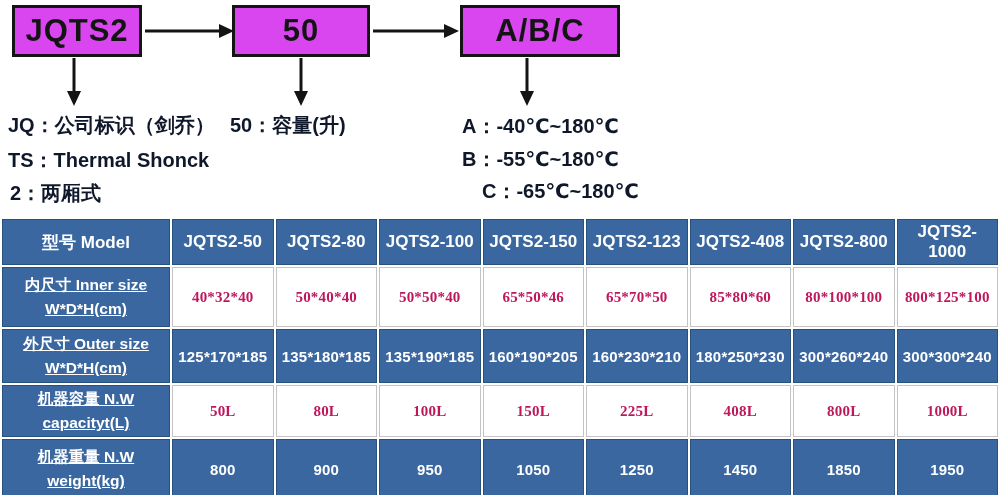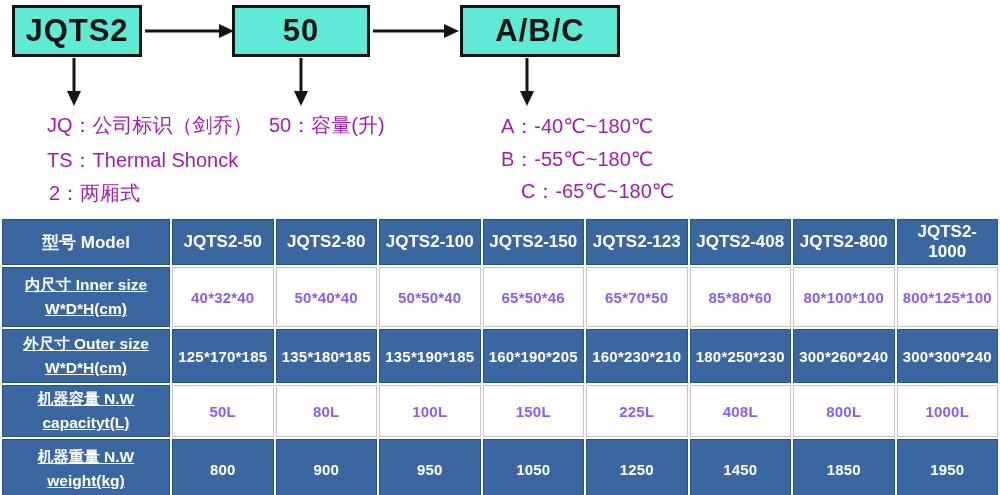--- a/index.html
+++ b/index.html
@@ -9,36 +9,36 @@
     background:#ffffff;
     overflow:hidden;
     font-family:"Liberation Sans","DejaVu Sans",sans-serif;
     color:#111;
   }
 
   
   .flow-box {
     position:absolute;
     top:5px; height:52px;
-    background:#5eead4;
+    background:#d946ef;
     border:3px solid #141414;
     display:flex; align-items:center; justify-content:center;
     font-size:31px; font-weight:bold; color:#141414;
     letter-spacing:1px;
   }
   #box-jqts2 { left:12px;  width:130px; }
   #box-50    { left:232px; width:138px; }
   #box-abc   { left:460px; width:160px; }
 
   #arrow-layer { position:absolute; left:0; top:0; width:640px; height:115px; }
 
   .note {
     position:absolute;
-    font-size:20px; font-weight:normal;
-    white-space:nowrap; color:#a21caf;margin-left:39px;
+    font-size:20px; font-weight:bold;
+    white-space:nowrap; color:#0f172a;
   }
   #note-jq { left:8px;   top:112px; }
   #note-ts { left:8px;   top:147px; }
   #note-2  { left:10px;  top:180px; }
   #note-50 { left:230px; top:112px;text-align:center; }
   #note-a  { left:462px; top:113px; }
   #note-b  { left:462px; top:146px; }
   #note-c  { left:482px; top:178px; }
 
   
@@ -50,21 +50,21 @@
     border-spacing:2px;
     table-layout:fixed;
   }
   table.spec col.first { width:168px; }
   table.spec th, table.spec td {
     text-align:center; vertical-align:middle;
     font-weight:bold; padding:0 2px;
     overflow:hidden;
   }
   .c-blue  { background:#3a679f; border:1px solid #27527e; color:#ffffff; }
-  .c-white { background:#ffffff; border:1px solid #c4c4c4; color:#8b5cf6; }
+  .c-white { background:#ffffff; border:1px solid #c4c4c4; color:#be185d;font-family:Liberation Serif, serif; }
   tr.r-head  > * { height:46px; font-size:17px; }
   tr.r-inner > * { height:60px; }
   tr.r-outer > * { height:54px; }
   tr.r-cap   > * { height:52px; }
   tr.r-wt    > * { height:60px; }
   .rowlabel { font-size:15.5px; line-height:1.58;text-decoration:underline; }
   td.val { font-size:15px; letter-spacing:0.2px; }
 </style>
 </head>
 <body>

